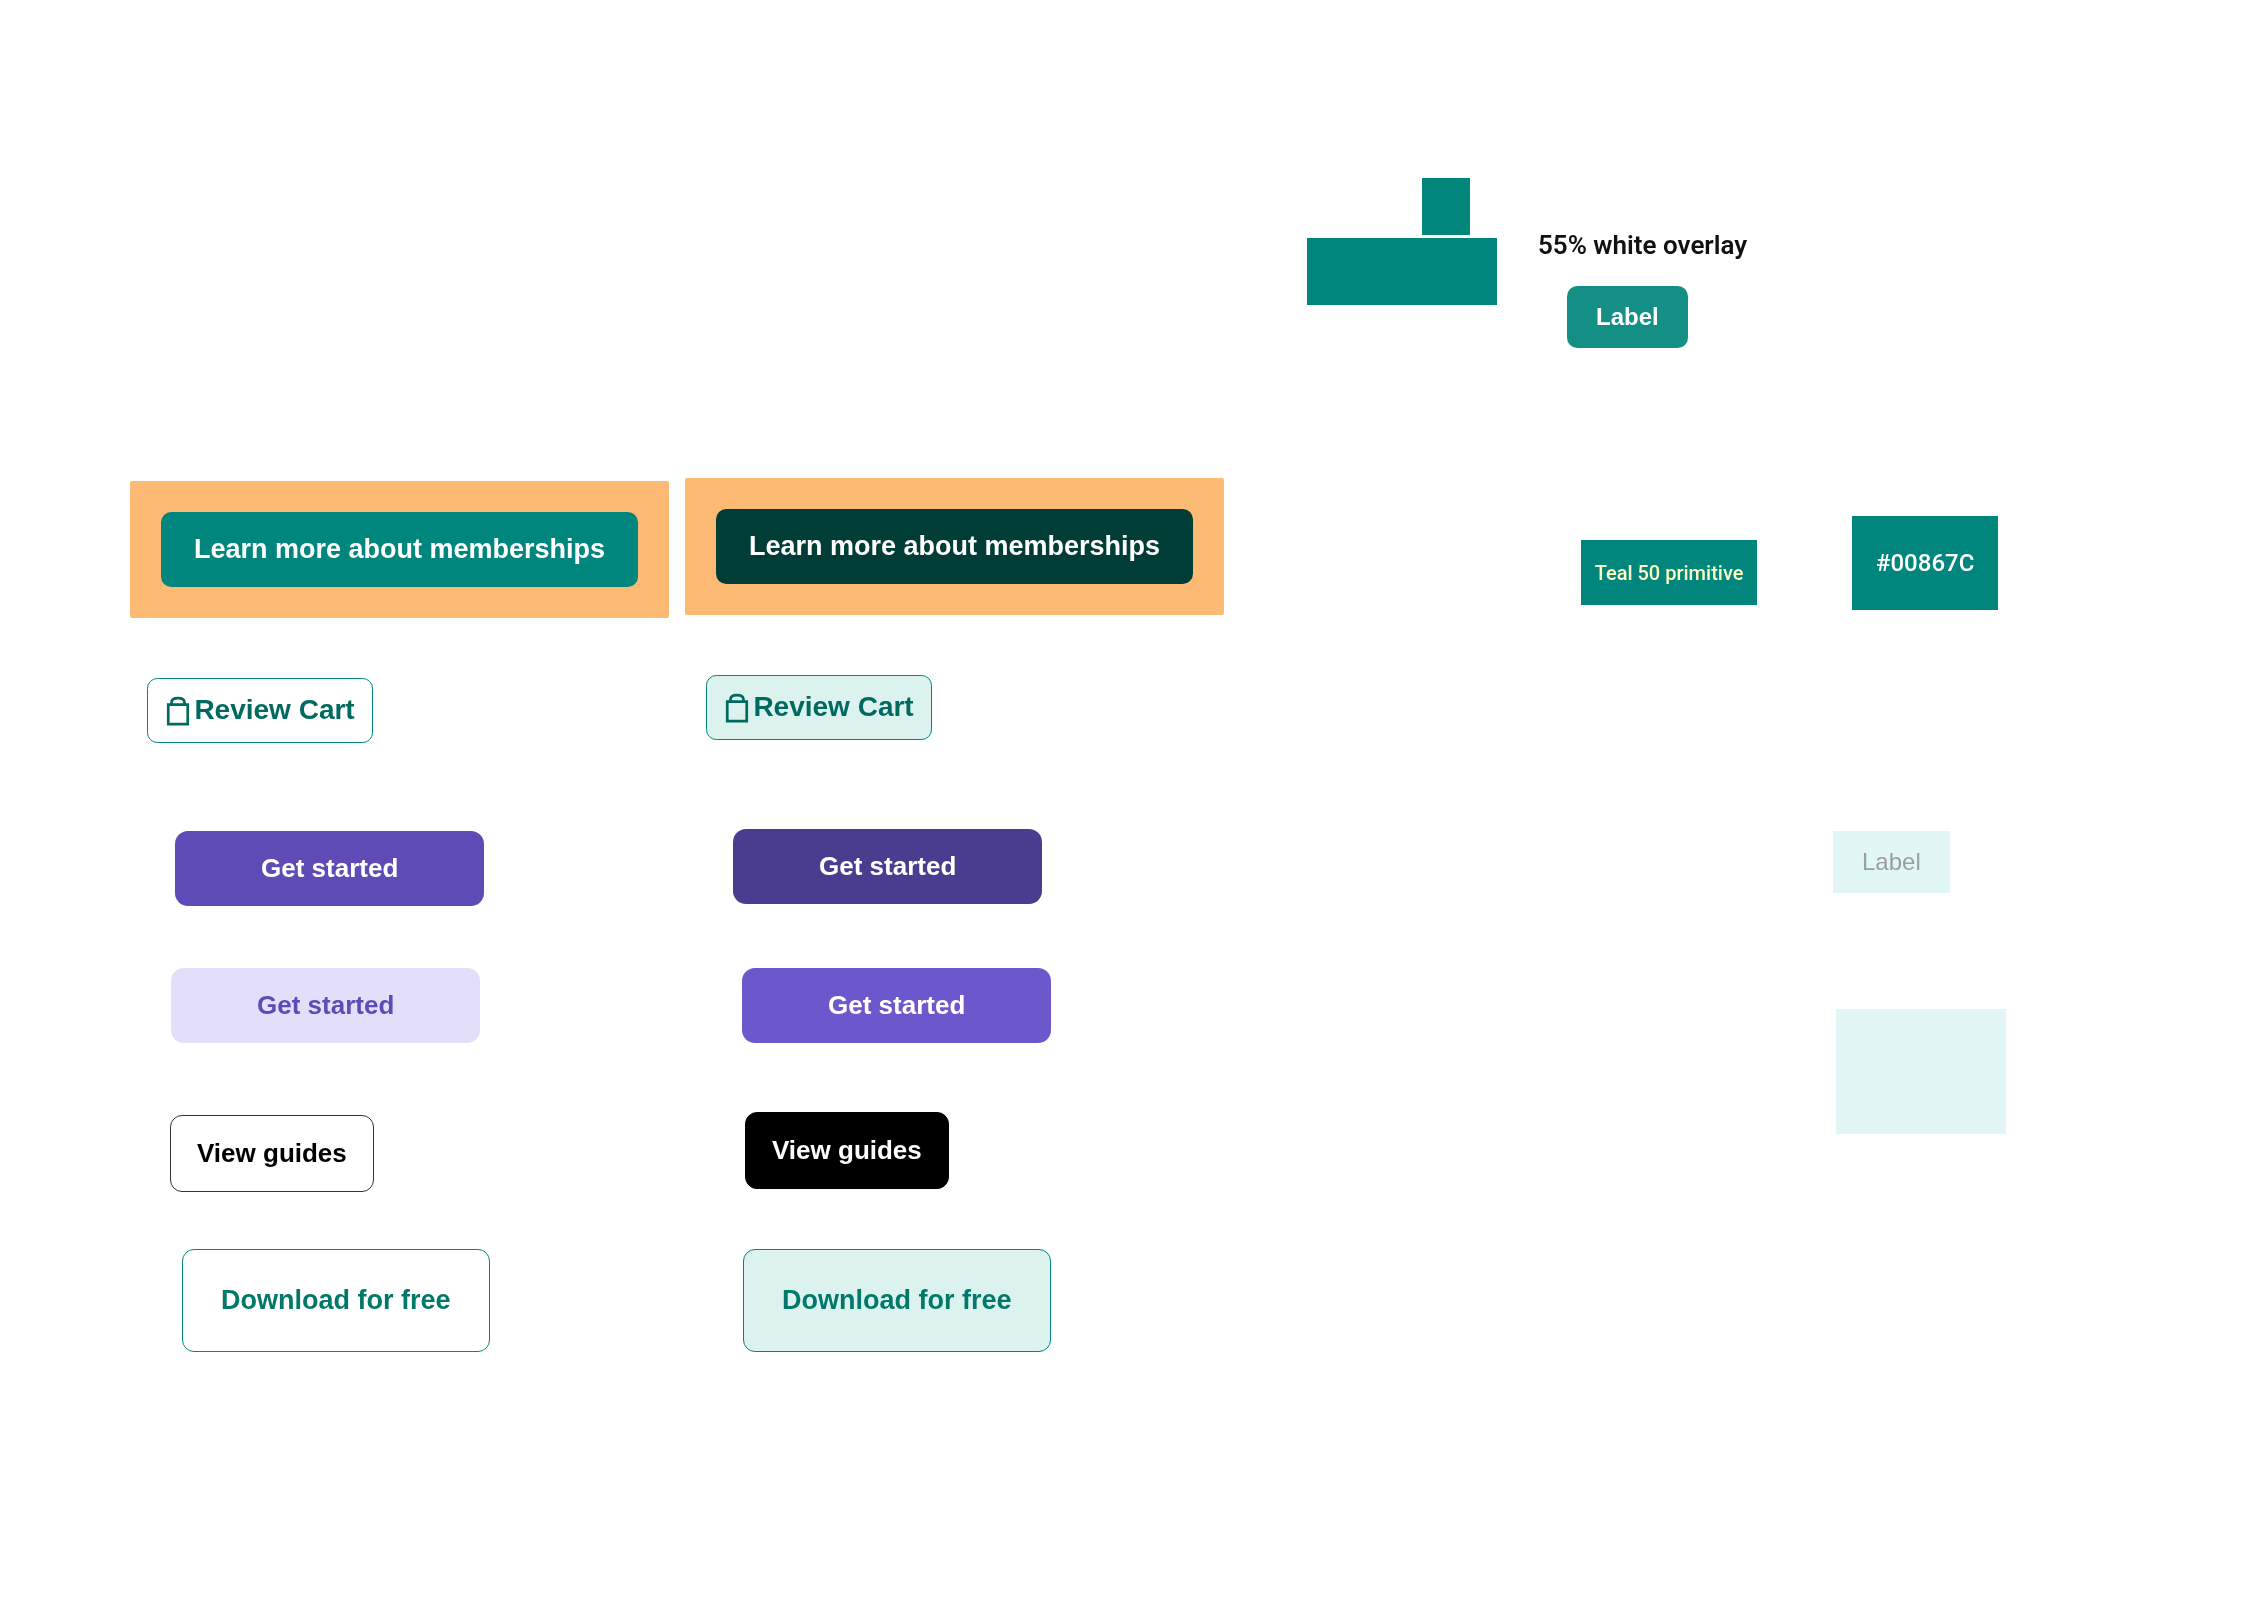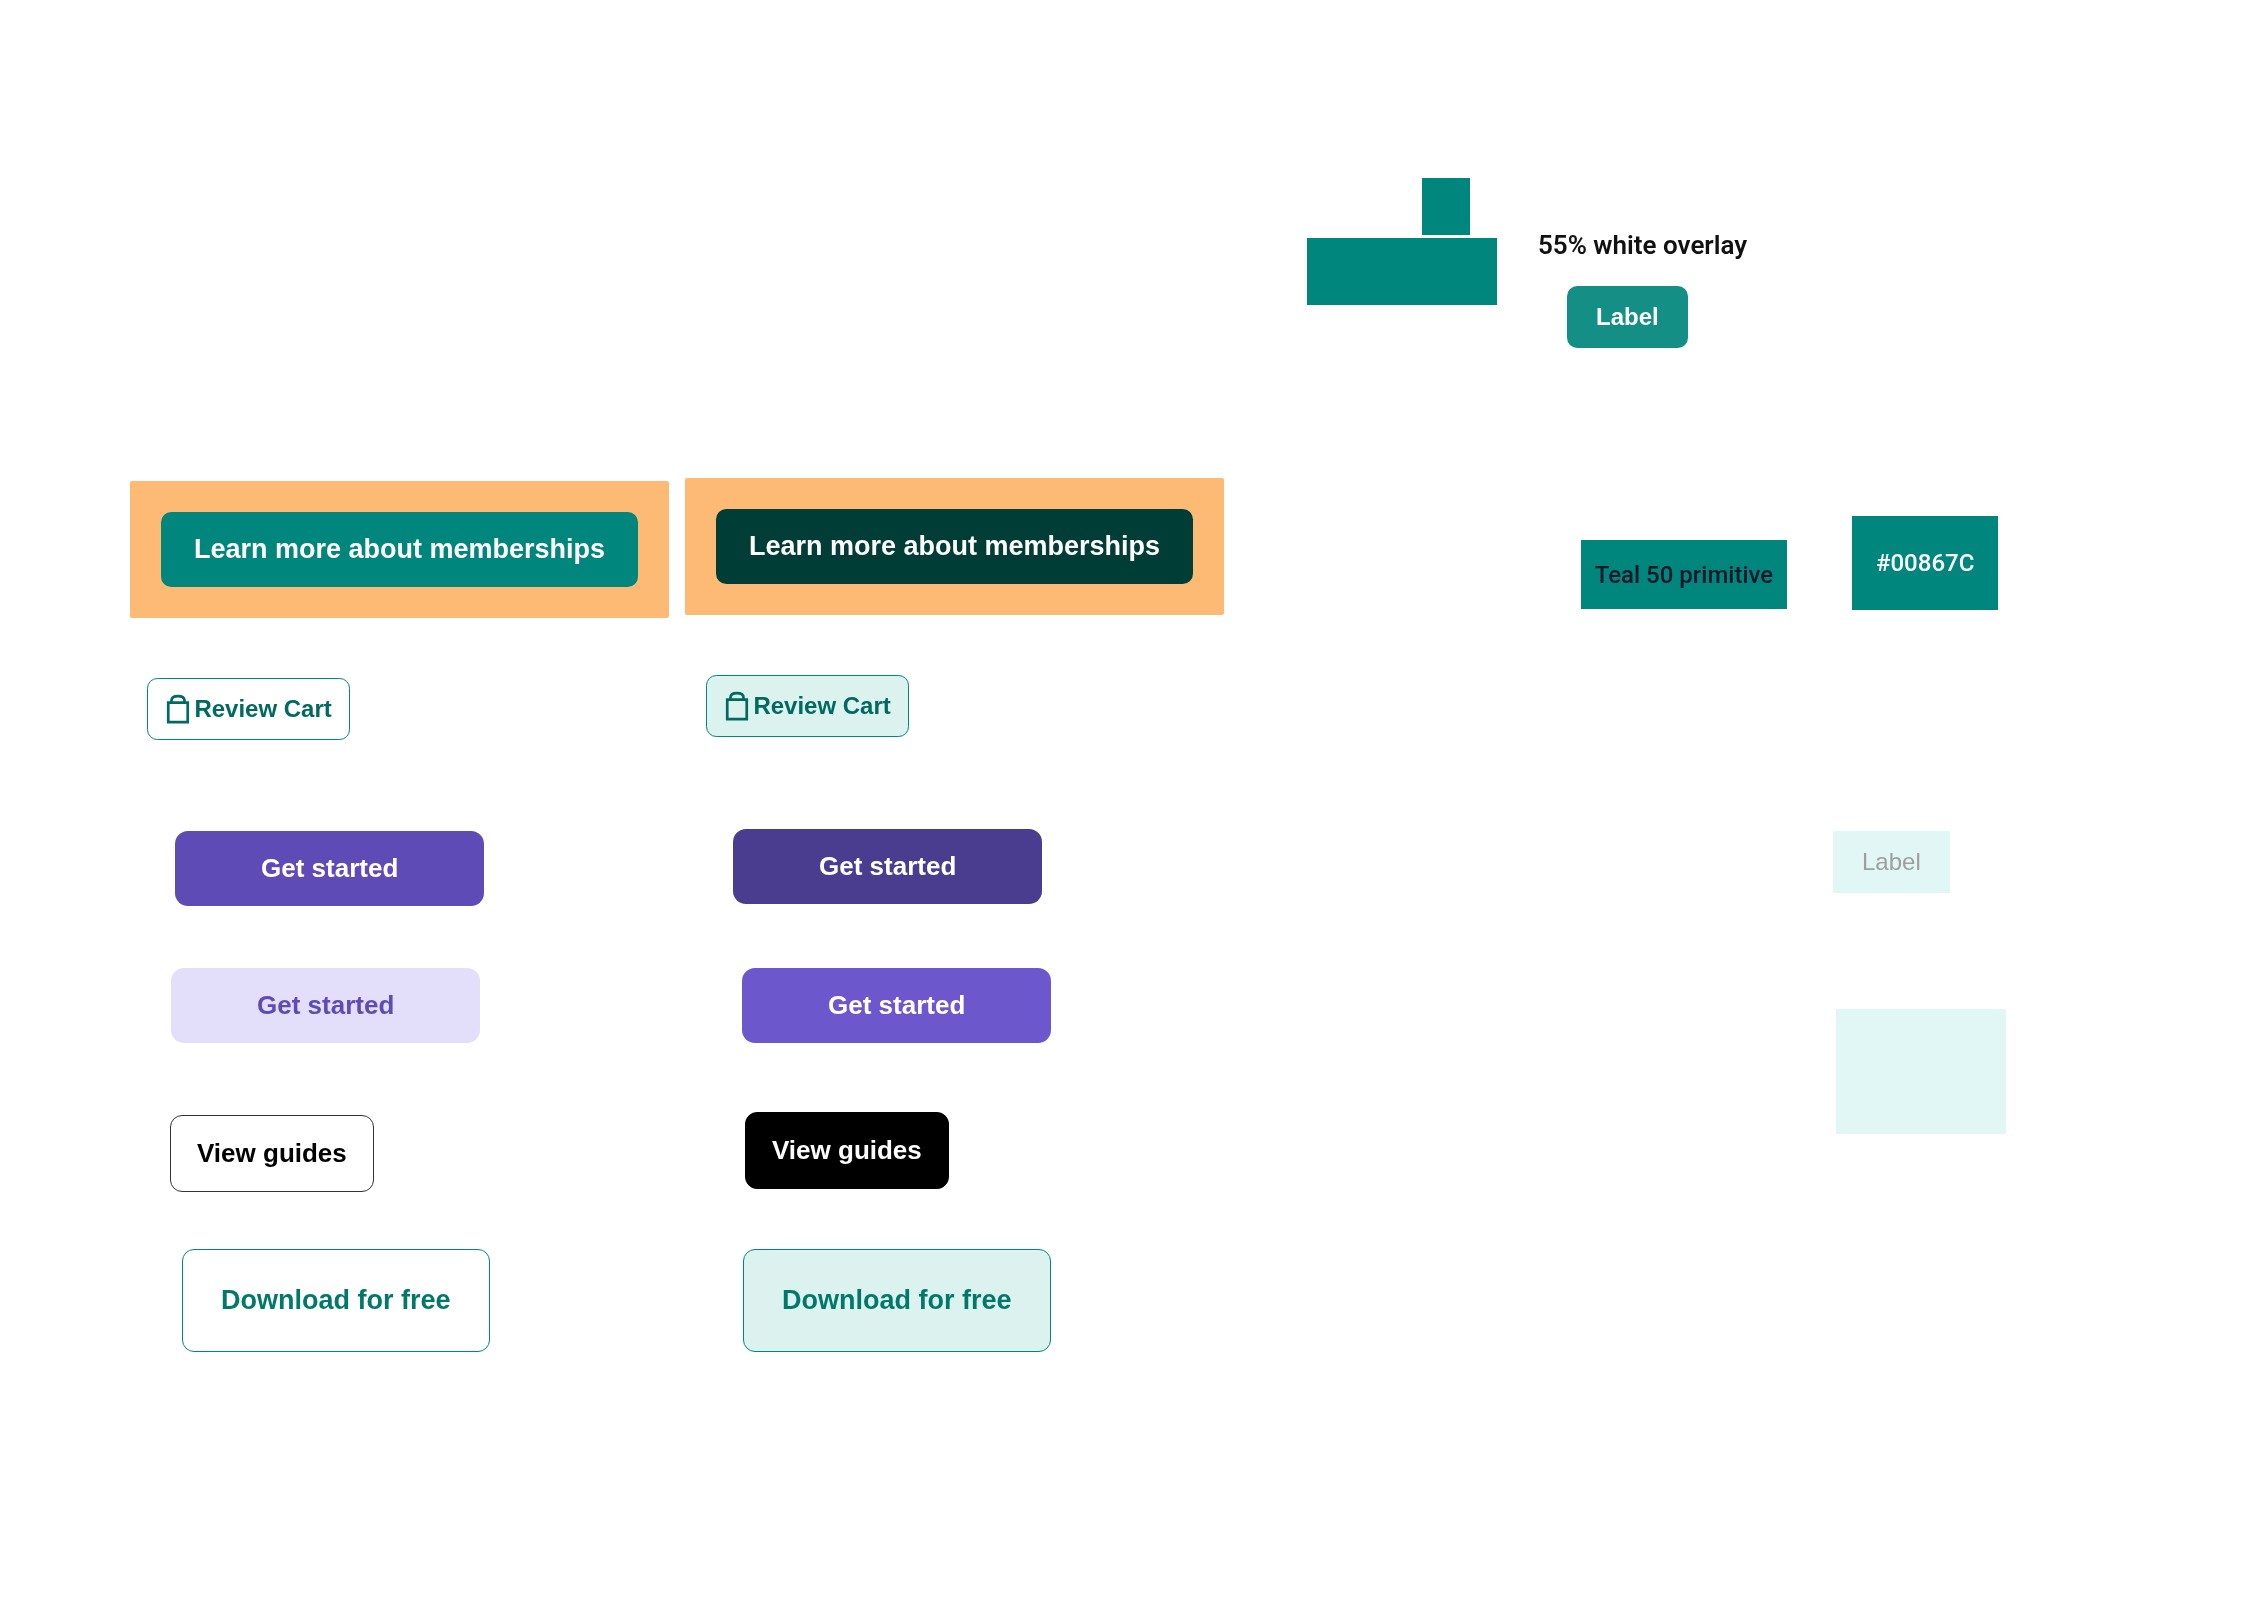--- a/index.html
+++ b/index.html
@@ -52,22 +52,22 @@
       border-radius: 10.3px;
       border: none;
     }
     
     
     .teal-primitive {
       position: absolute;
       left: 1581px;
       top: 540px;
       background: #00867C;
-      color: #0f172a;
-      font-size: 24px;
+      color: #fef9c3;
+      font-size: 20px;
       font-weight: 500;
       padding: 20.6px 13.7px;
     }
     .hex-swatch {
       position: absolute;
       left: 1852px;
       top: 516px;
       background: #00867C;
       color: #ffffff;
       font-size: 24px;
@@ -125,21 +125,21 @@
     }
     .pill1 { left: 130px; top: 481px; }
     .pill2 { left: 685px; top: 478px; }
     
     
     .review-cart {
       position: absolute;
       border: 1.7px solid #00867C;
       border-radius: 10.3px;
       padding: 15.4px 17px;
-      font-size: 24px;
+      font-size: 28px;
       font-weight: 600;
       color: #006A60;
       background: #fff;
       display: flex;
       align-items: center;
       gap: 3.4px;
       text-align: center;
     }
     .review-cart.hover {
       background: #DCF2EF;

